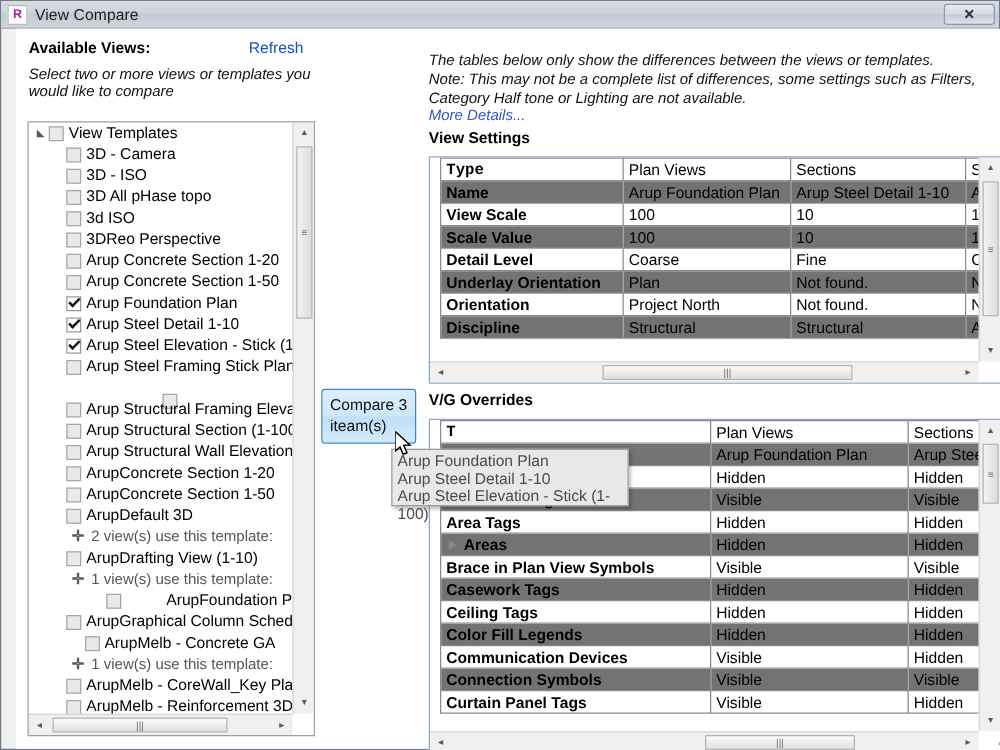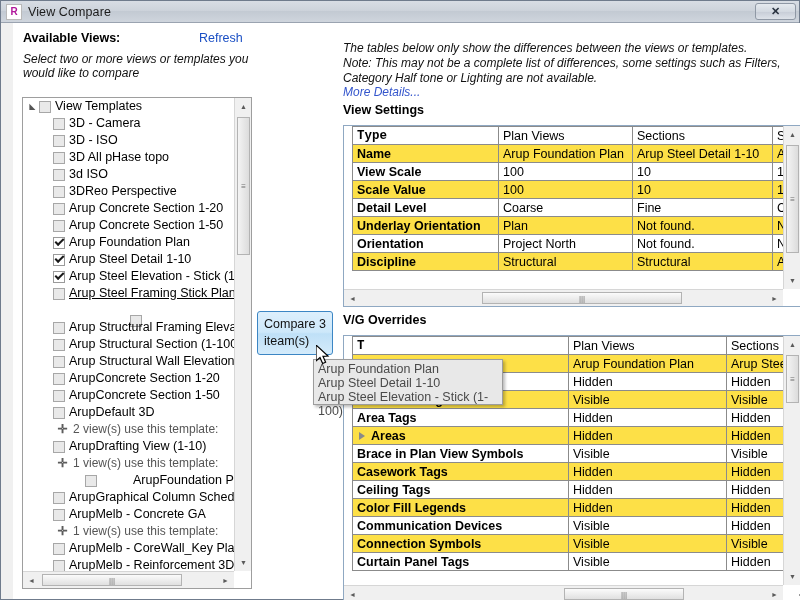--- a/index.html
+++ b/index.html
@@ -186,21 +186,21 @@
   .grid-clip { position: absolute; left: 0; top: 0; right: 17px; bottom: 17px; overflow: hidden; }
   .grid-table {
     border-collapse: collapse; table-layout: fixed;
     font-size: 12.5px; position: absolute; left: 8px; top: 0;
   }
   .grid-table td {
     border: 1px solid #8b8b8b;
     height: 18px; padding: 0 4px;
     white-space: nowrap; overflow: hidden; box-sizing: border-box;
   }
-  .grid-table tr.alt td { background: #fde047; }
+  .grid-table tr.alt td { background: #737373; }
   .grid-table tr td.hcell { font-weight: bold; }
   .grid-table tr.hdr td { background: #fff; }
   .grid-table tr.hdr td.hcell { font-weight: bold; font-family: Liberation Mono, monospace; }
   .grid-table td.indent { padding-left: 18px; position: relative; }
   .grid-table td.indent .tri {
     position: absolute; left: 6px; top: 5px;
     width: 0; height: 0;
     border-left: 6px solid #8a8a8a;
     border-top: 4px solid transparent;
     border-bottom: 4px solid transparent;
@@ -295,21 +295,21 @@
             <div class="tnode" style="padding-left: 17px;">
               <span class="expander"></span>
               <span class="cbx checked"></span>
               <span class="tlabel">Arup Steel Detail 1-10</span>
             </div>
             <div class="tnode" style="padding-left: 17px;">
               <span class="expander"></span>
               <span class="cbx checked"></span>
               <span class="tlabel">Arup Steel Elevation - Stick (1-100)</span>
             </div>
-            <div class="tnode" style="padding-left: 17px; text-decoration: underline;">
+            <div class="tnode" style="padding-left: 17px;">
               <span class="expander"></span>
               <span class="cbx gray"></span>
               <span class="tlabel">Arup Steel Framing Stick Plan</span>
             </div>
             <div class="tnode" style="padding-left: 17px; flex-direction: column;">
               <span class="expander"></span>
               <span class="cbx gray"></span>
               <span class="tlabel">Arup Structural Drafting View</span>
             </div>
             <div class="tnode" style="padding-left: 17px;">
@@ -358,21 +358,21 @@
             <div class="tnode" style="padding-left: 17px; gap: 32px;">
               <span class="expander"></span>
               <span class="cbx gray"></span>
               <span class="tlabel">ArupFoundation Plan</span>
             </div>
             <div class="tnode" style="padding-left: 17px;">
               <span class="expander"></span>
               <span class="cbx gray"></span>
               <span class="tlabel">ArupGraphical Column Schedu</span>
             </div>
-            <div class="tnode" style="padding-left: 17px;">
+            <div class="tnode" style="padding-left: 17px; justify-content: center;">
               <span class="expander"></span>
               <span class="cbx gray"></span>
               <span class="tlabel">ArupMelb - Concrete GA</span>
             </div>
             <div class="subnote" style="padding-left: 34px;">
               <span class="plus">✛</span>
               <span>1 view(s) use this template:</span>
             </div>
             <div class="tnode" style="padding-left: 17px;">
               <span class="expander"></span>

